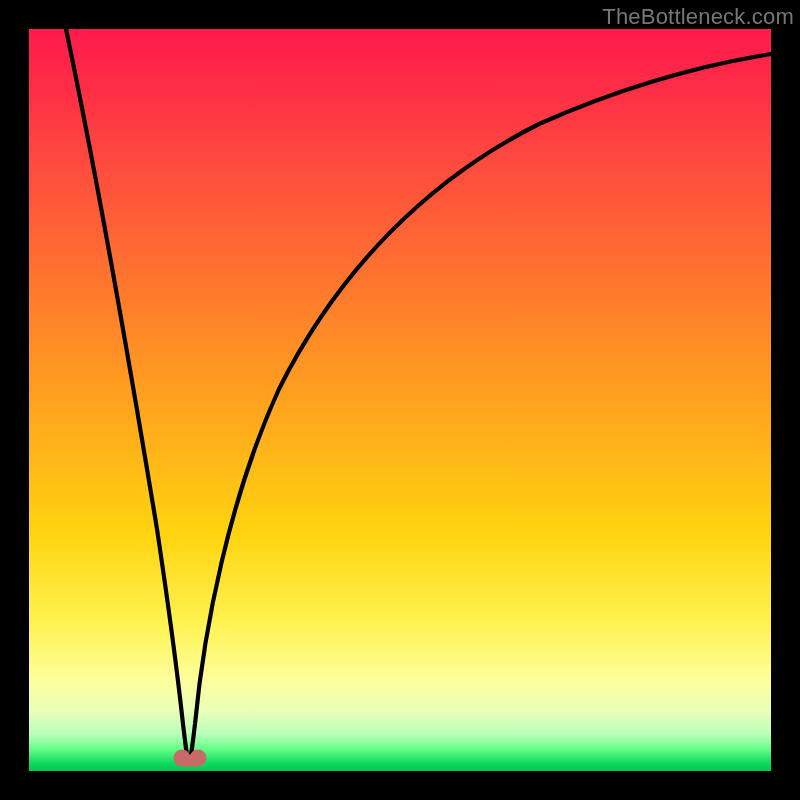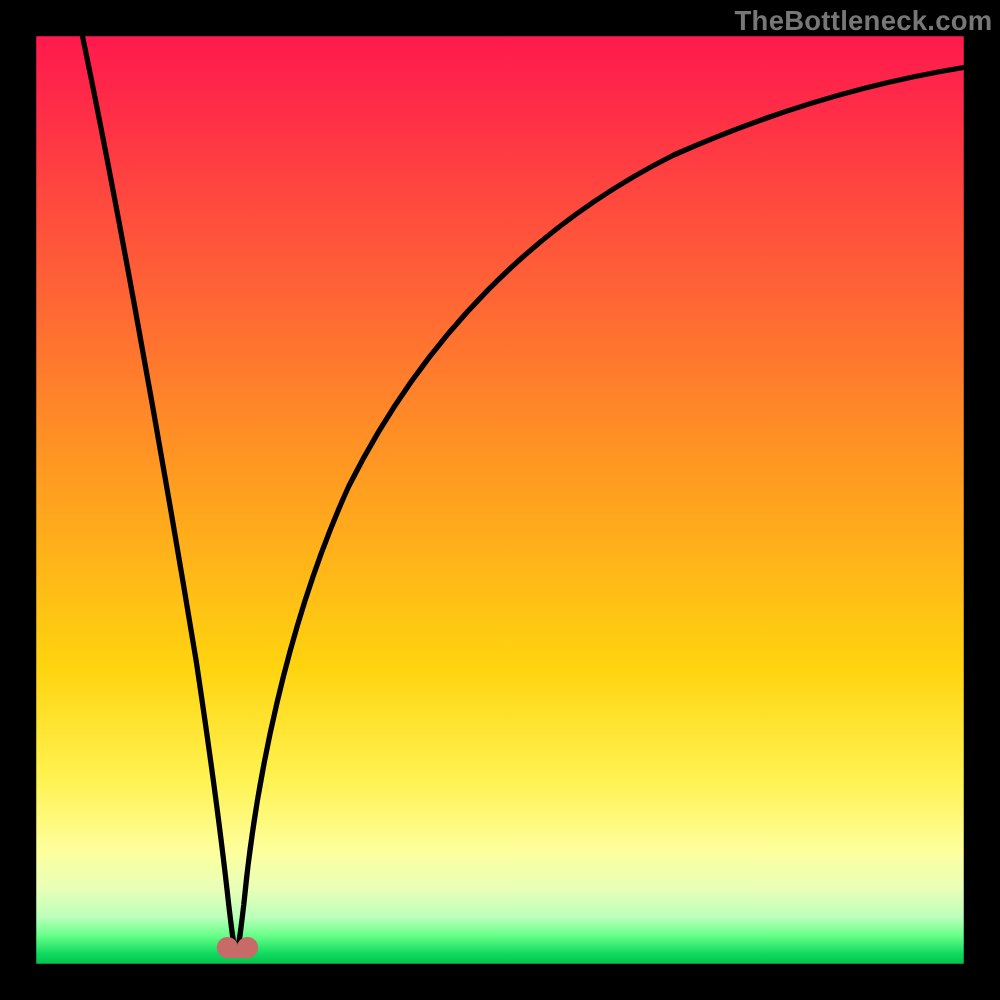--- a/index.html
+++ b/index.html
@@ -50,21 +50,21 @@
     width: 742px;
     height: 742px;
     overflow: visible;
   }
   .watermark {
     position: absolute;
     top: 4px;
     right: 6px;
     color: #777;
     font-size: 22px;
-    font-weight: 700;
+    font-weight: 400;
     letter-spacing: 0.2px;
     user-select: none;
   }
 </style>
 </head>
 <body>
 
 <div class="watermark">TheBottleneck.com</div>
 
 <div class="frame">

